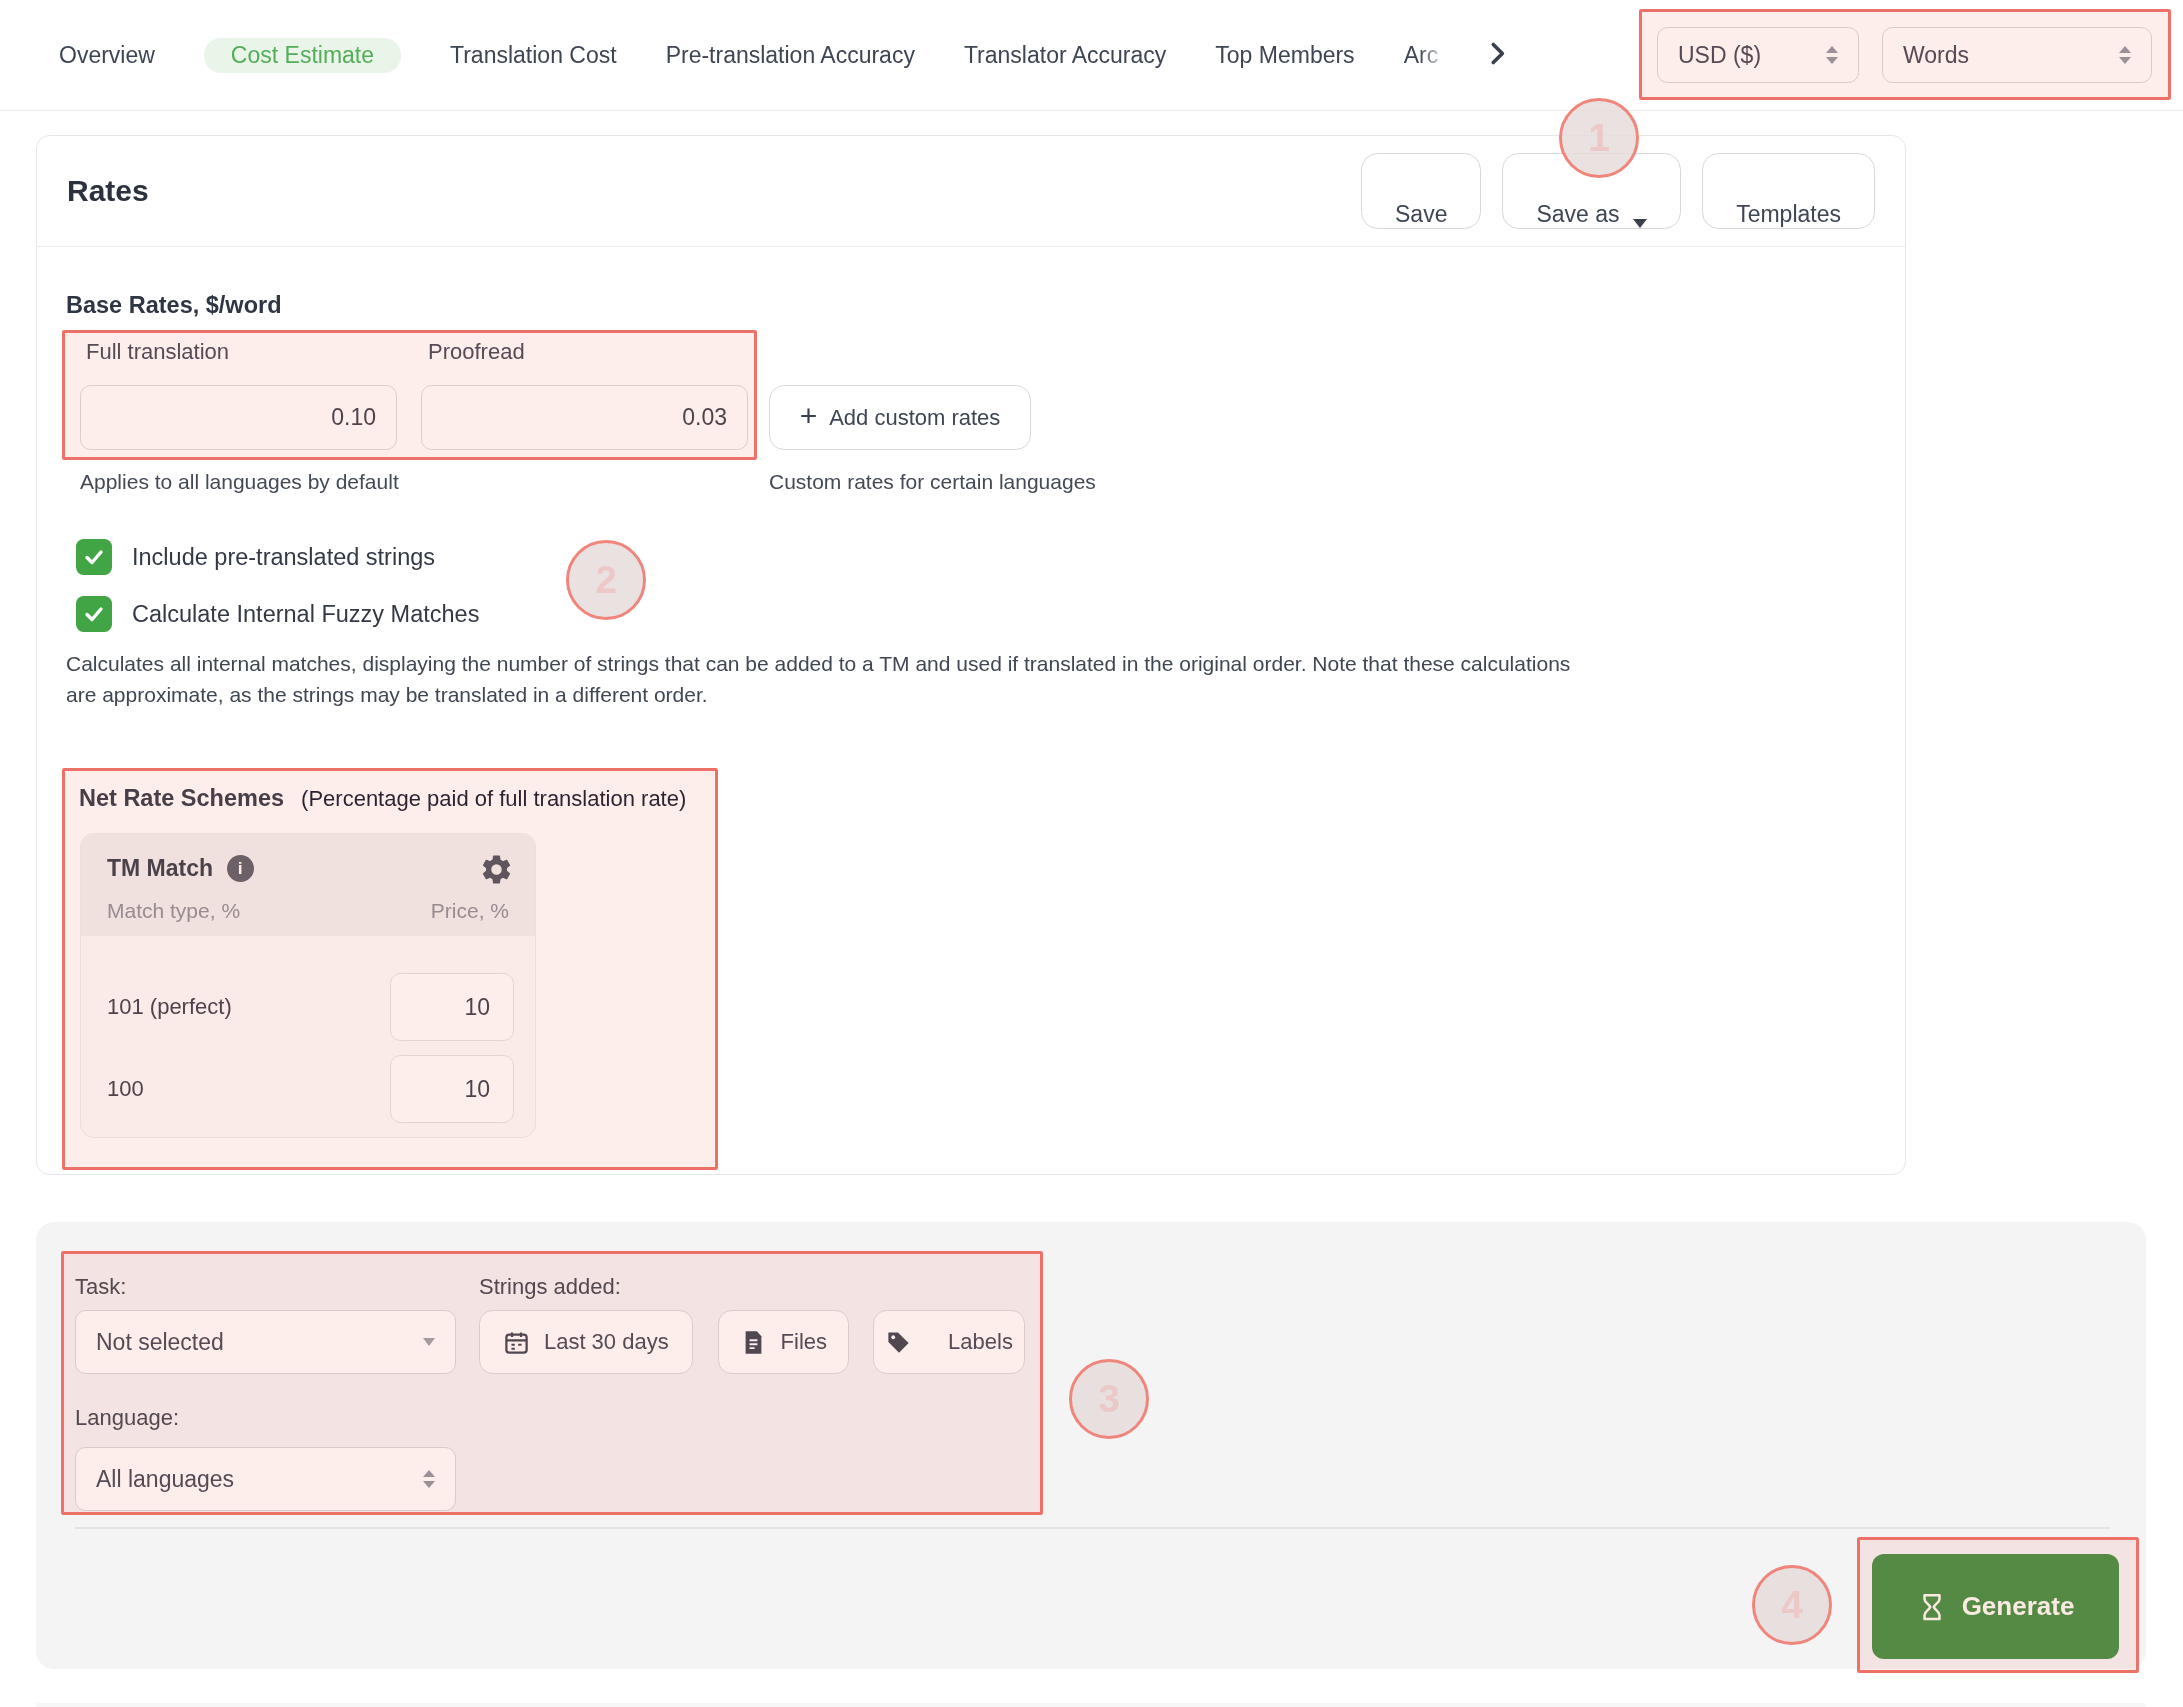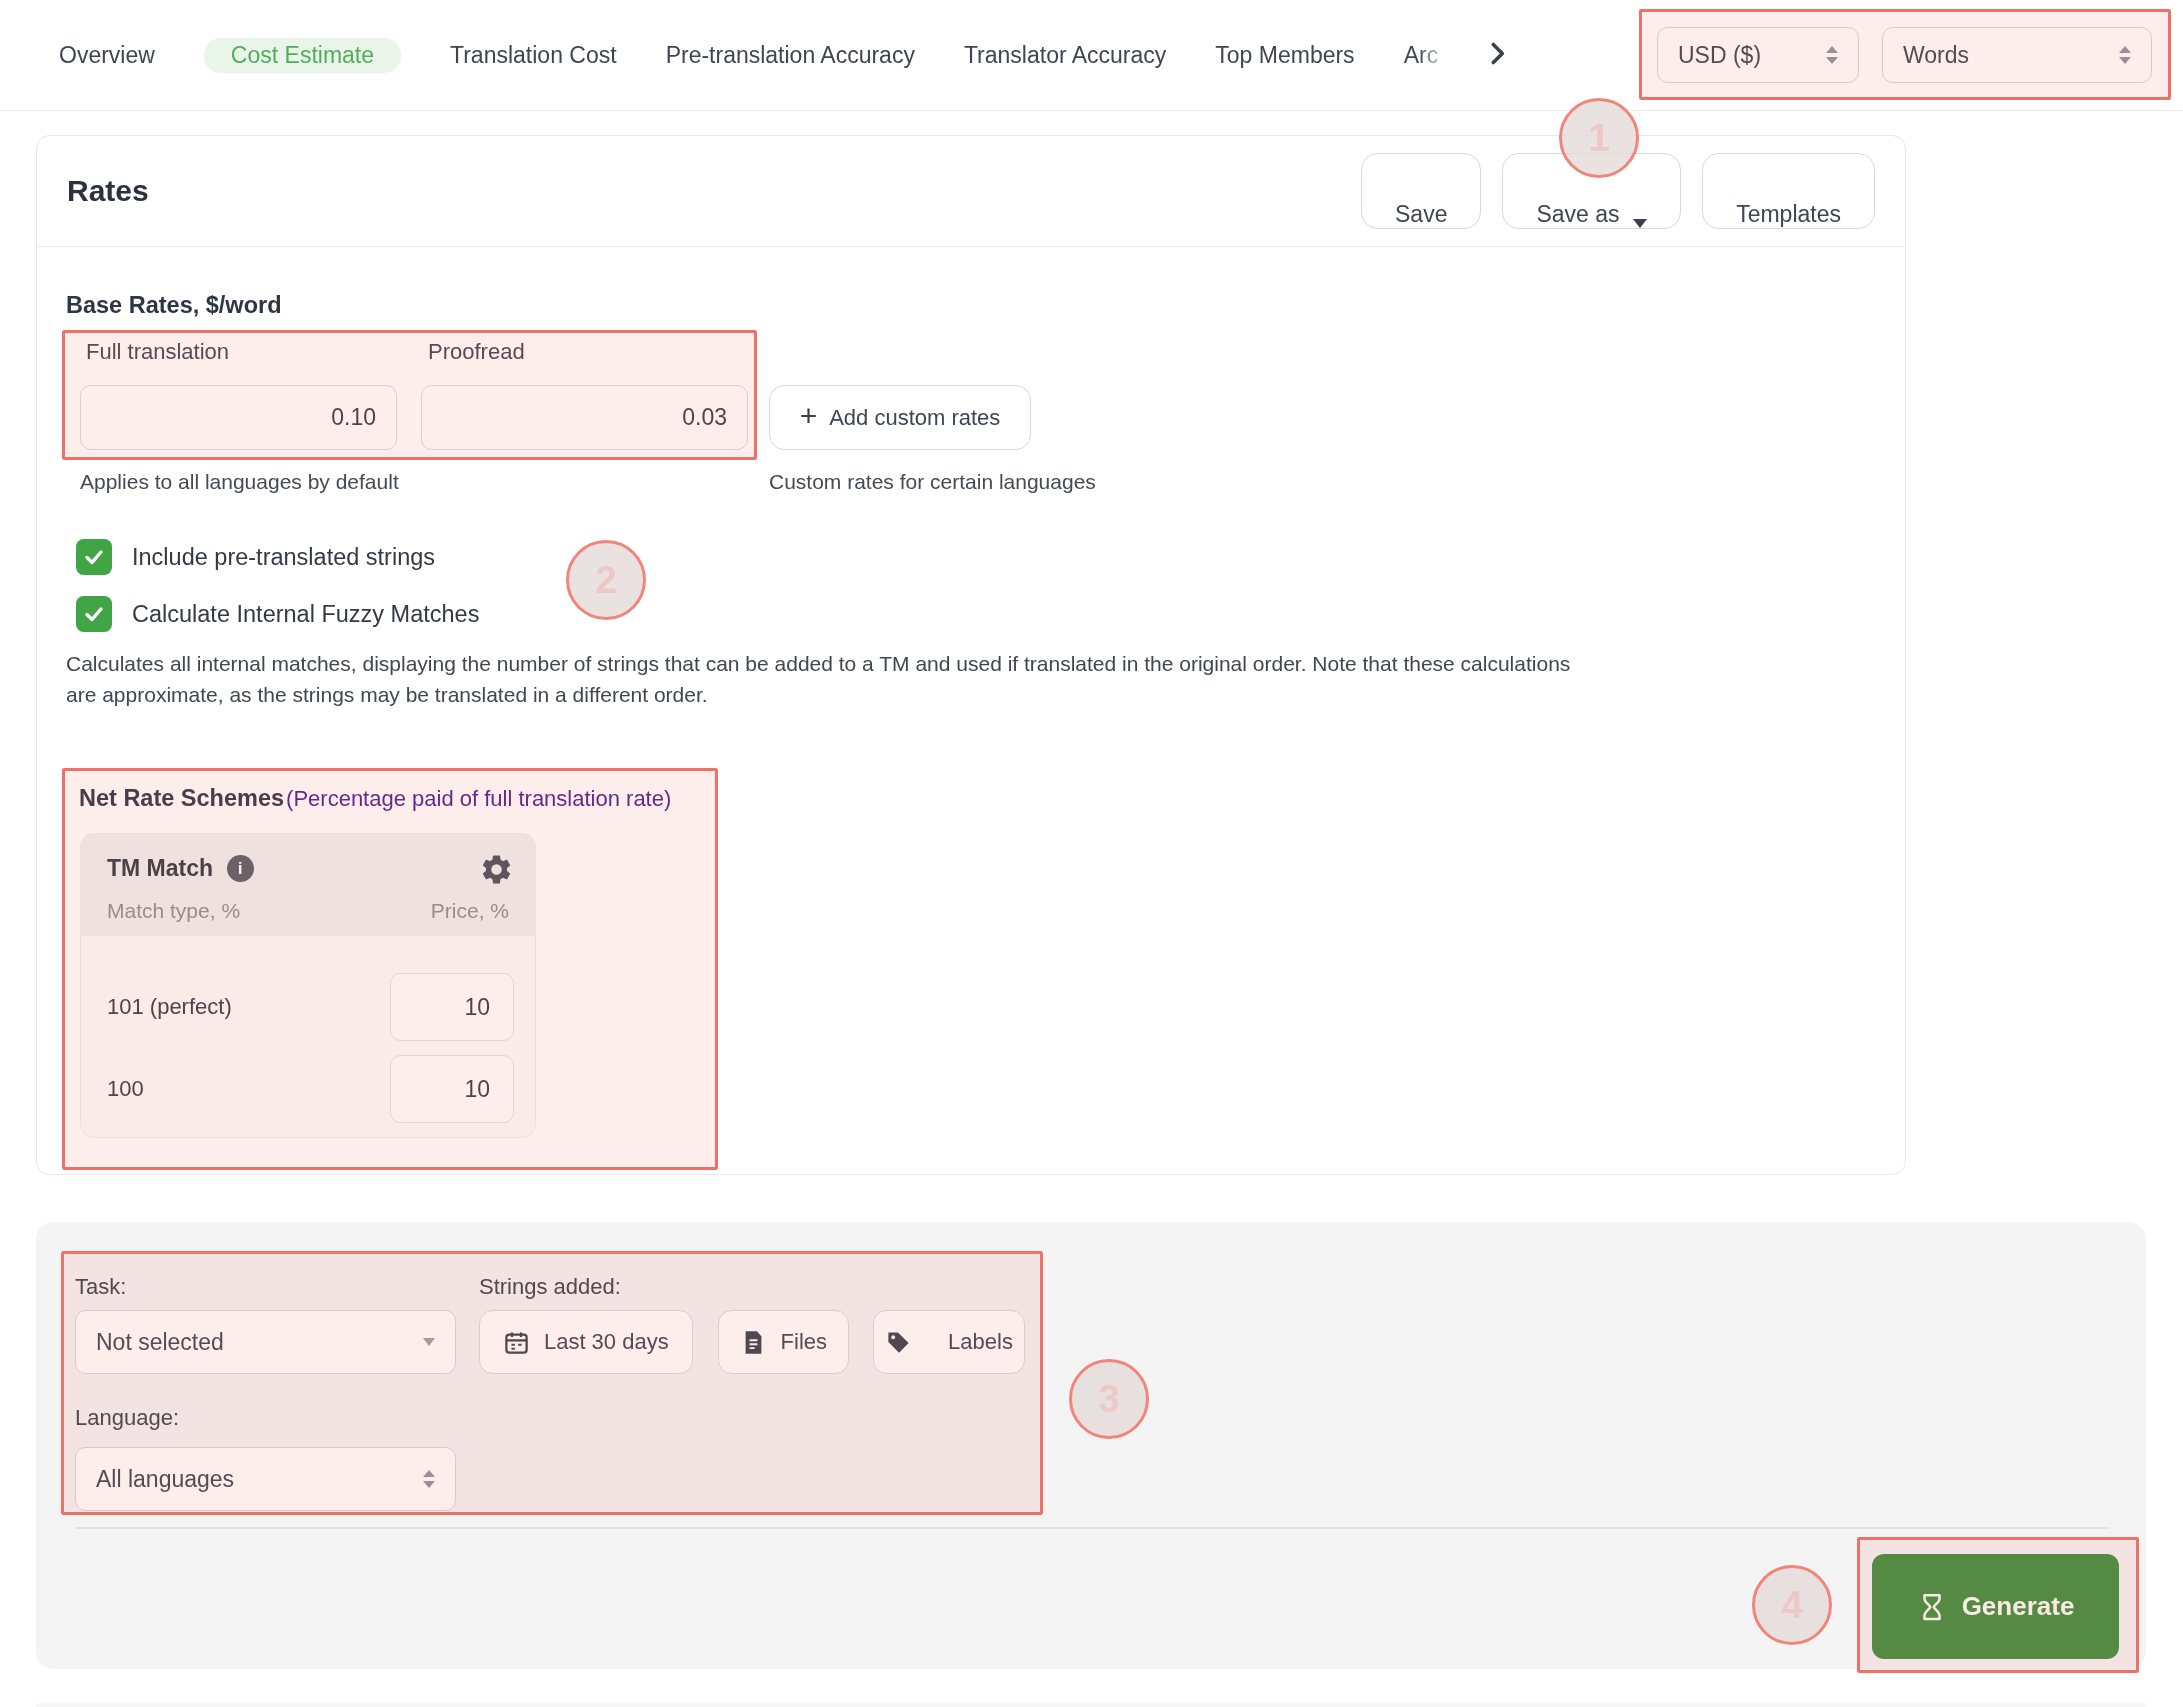--- a/index.html
+++ b/index.html
@@ -47,23 +47,23 @@
   .add-custom{position:absolute;left:732px;top:249px;width:262px;height:65px;gap:12px;}
   .plus{font-size:30px;font-weight:400;line-height:30px;color:#3a414d;margin-top:-3px;}
 
   .chk-row{position:absolute;left:39px;display:flex;align-items:center;gap:20px;height:36px;}
   .chk{width:36px;height:36px;border-radius:7.6px;background:#41a546;display:flex;align-items:center;justify-content:center;cursor:pointer;flex:0 0 auto;}
   .chk svg{width:24px;height:24px;}
   .chk-label{font-size:23.5px;color:#333a46;}
 
   .note{position:absolute;left:29px;top:512px;width:1509px;font-size:21px;line-height:31px;color:#3f4752;}
 
-  .nrs-heading{position:absolute;left:42px;top:649px;display:flex;align-items:baseline;gap:2px;}
+  .nrs-heading{position:absolute;left:42px;top:649px;display:flex;align-items:baseline;gap:17px;}
   .nrs-heading .b{font-size:23.5px;font-weight:700;color:#2e3643;}
-  .nrs-heading .n{font-size:22px;color:#4c1d95;}
+  .nrs-heading .n{font-size:22px;color:#0f172a;}
 
   .tm-card{position:absolute;left:43px;top:697px;width:456px;height:305px;background:#fcfcfc;
            border:0.8px solid #ededed;border-radius:13.6px;overflow:hidden;}
   .tm-header{position:absolute;left:0;top:0;width:100%;height:102px;background:#f0f0f1;}
   .tm-title{position:absolute;left:26px;top:21px;font-size:23px;font-weight:700;color:#333a46;display:flex;align-items:center;gap:13.6px;}
   .info-dot{width:27px;height:27px;border-radius:50%;background:#595f68;color:#fff;font-size:17.4px;font-weight:700;
             display:flex;align-items:center;justify-content:center;cursor:pointer;}
   .gear{position:absolute;right:21px;top:18px;width:35px;height:35px;cursor:pointer;}
   .tm-col{position:absolute;top:65px;font-size:21px;color:#8b9097;}
   .tm-row-label{position:absolute;left:26px;font-size:22px;color:#353c48;line-height:68px;}

